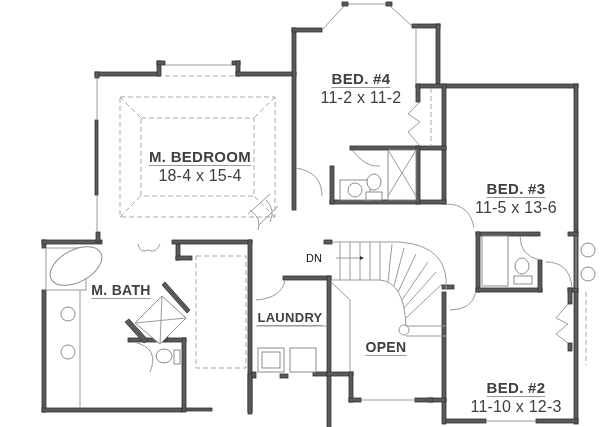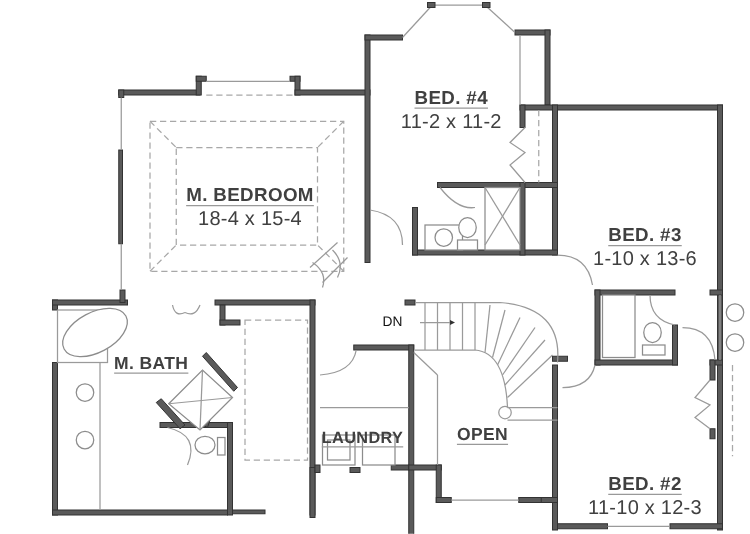--- a/index.html
+++ b/index.html
@@ -227,33 +227,33 @@
   <span class="dims">18-4 x 15-4</span>
 </div>
 
 <div class="lbl" style="left:316px; top:70px; width:90px;">
   <span class="name">BED. #4</span>
   <span class="dims">11-2 x 11-2</span>
 </div>
 
 <div class="lbl" style="left:466px; top:140px; width:100px;margin-top:40px;">
   <span class="name">BED. #3</span>
-  <span class="dims">1-10 x 13-6</span>
+  <span class="dims">11-5 x 13-6</span>
 </div>
 
 <div class="lbl" style="left:466px; top:348px; width:100px;margin-top:31px;">
   <span class="name">BED. #2</span>
   <span class="dims">11-10 x 12-3</span>
 </div>
 
 <div class="lbl small" style="left:86px; top:282px; width:70px;">
   <span class="name">M. BATH</span>
 </div>
 
-<div class="lbl small" style="left:252px; top:310px; width:76px; letter-spacing:0;margin-top:32px;">
+<div class="lbl small" style="left:252px; top:310px; width:76px; letter-spacing:0;">
   <span class="name" style="font-size:13px;">LAUNDRY</span>
 </div>
 
 <div class="lbl small" style="left:358px; top:328px; width:56px;margin-top:11px;">
   <span class="name">OPEN</span>
 </div>
 
 <div class="dn" style="left:306px; top:252px;">DN</div>
 
 </body></html>

